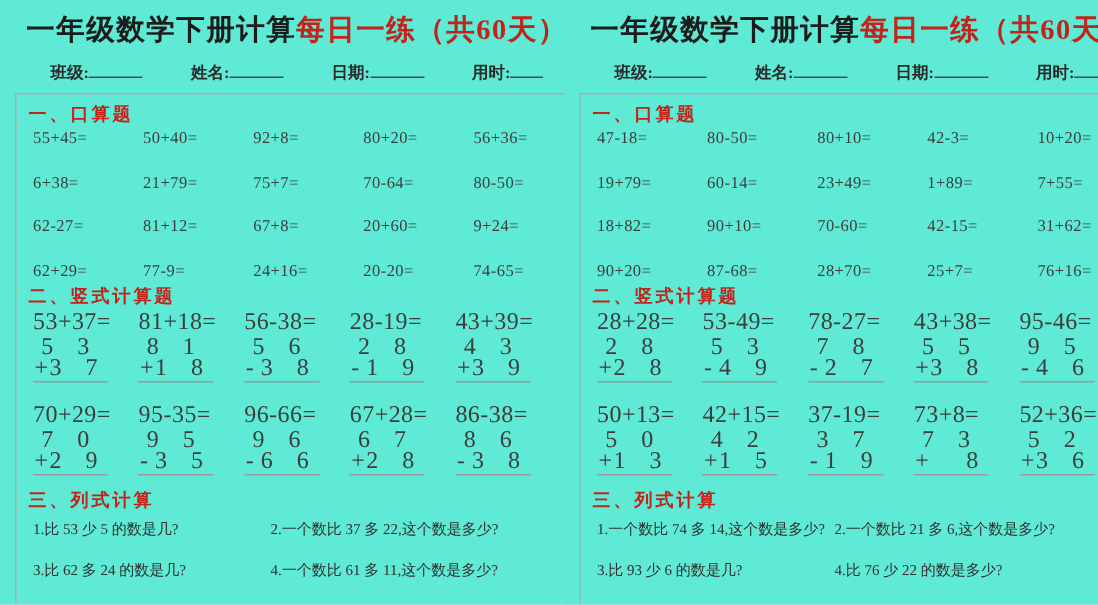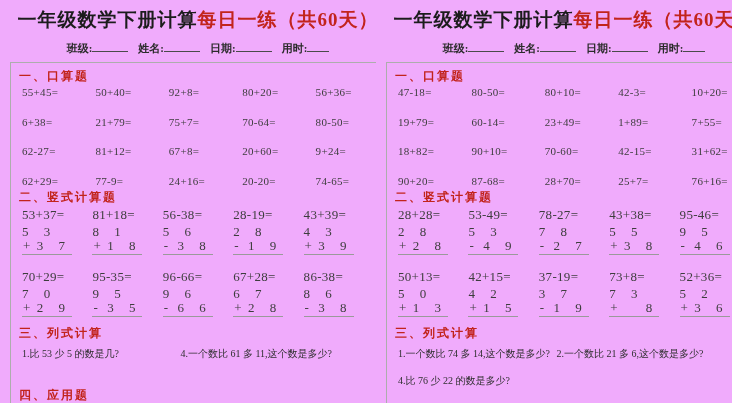--- a/index.html
+++ b/index.html
@@ -10,58 +10,58 @@
     --frame:#adadad;
     --canvas:#e6e7eb;
   }
   html,body{margin:0;padding:0;}
   body{
     width:732px;height:403px;position:relative;overflow:hidden;
     background:var(--canvas);
     font-family:"Liberation Serif","DejaVu Serif",serif;
   }
   .page{
-    position:absolute;top:0;height:403px;width:396px;background:#f0abfc;overflow:hidden;
+    position:absolute;top:0;height:403px;width:396px;background:#5eead4;overflow:hidden;
   }
   .page.left{left:0;}
   .page.right{left:376px;}
   .title{
     text-align:center;margin-top:7px;font-size:19px;font-weight:bold;
     letter-spacing:1px;color:var(--ink);white-space:nowrap;
   }
   .title-red{color:var(--red);}
   .info-line{
     text-align:center;margin-top:8px;font-size:11px;font-weight:bold;color:#2b2b2b;
     white-space:nowrap;
   }
-  .fld{margin:0 5px;}
+  .fld{margin:0 16px;}
   .blank{display:inline-block;width:36px;height:10px;border-bottom:1px solid #4a4a4a;}
   .fld:last-child .blank{width:22px;}
   .box{
     position:absolute;left:10px;right:13px;top:62px;height:372px;
     border:1px solid var(--frame);padding:6px 8px;box-sizing:border-box;
     overflow:hidden;
   }
   .sec-heading{
     color:var(--red);font-weight:bold;font-size:12px;line-height:15px;
     letter-spacing:2px;margin:0 0 1px 0;
   }
   .oral-grid{
     display:grid;grid-template-columns:repeat(5,1fr);
     font-size:11px;line-height:14.5px;row-gap:3.5px;color:var(--num);
     padding-left:3px;margin:1px 0 2px 0;gap:15px;
   }
   .oral-cell{white-space:nowrap;letter-spacing:.3px;}
   .vert-grid{
     display:grid;grid-template-columns:repeat(5,1fr);row-gap:15px;
-    font-size:13px;color:var(--num);margin:3px 0 8px 0;padding-left:3px;
+    font-size:16px;color:var(--num);margin:3px 0 8px 0;padding-left:3px;
   }
   .vp-label{white-space:nowrap;letter-spacing:.3px;line-height:13px;margin-bottom:4px;}
   .vp-top{
-    width:50px;text-align:left;letter-spacing:6px;line-height:13px;
+    width:50px;text-align:center;letter-spacing:6px;line-height:13px;
     padding-right:1px;box-sizing:border-box;margin-bottom:1px;
   }
   .vp-bottom{
     width:50px;display:flex;justify-content:space-between;align-items:flex-end;
     border-bottom:1px solid var(--line);padding-bottom:2px;line-height:13px;
     box-sizing:border-box;
   }
   .vp-sign{letter-spacing:0;padding-left:1px;}
   .vp-digits{letter-spacing:6px;padding-right:1px;}
   .eq-head{margin-top:9px;}
@@ -183,20 +183,22 @@
           <div class="vp-top">8 6</div>
           <div class="vp-bottom">
             <span class="vp-sign">-</span>
             <span class="vp-digits">3 8</span>
           </div>
         </div>
       </div>
     <div class="sec-heading eq-head">三、列式计算</div>
     <div class="eq-grid">
         <div class="eq-cell">1.比 53 少 5 的数是几?</div>
+        <div class="eq-cell">2.一个数比 37 多 22,这个数是多少?</div>
+        <div class="eq-cell">3.比 62 多 24 的数是几?</div>
         <div class="eq-cell">4.一个数比 61 多 11,这个数是多少?</div>
       </div>
     <div class="sec-heading word-head">四、应用题</div>
 
   </div>
 </div>
 
 <div class="page right">
   <div class="title">
     <span class="title-black">一年级数学下册计算</span><span class="title-red">每日一练（共60天）</span>
@@ -306,18 +308,19 @@
           <div class="vp-bottom">
             <span class="vp-sign">+</span>
             <span class="vp-digits">3 6</span>
           </div>
         </div>
       </div>
     <div class="sec-heading eq-head">三、列式计算</div>
     <div class="eq-grid">
         <div class="eq-cell">1.一个数比 74 多 14,这个数是多少?</div>
         <div class="eq-cell">2.一个数比 21 多 6,这个数是多少?</div>
+        <div class="eq-cell">3.比 93 少 6 的数是几?</div>
         <div class="eq-cell">4.比 76 少 22 的数是多少?</div>
       </div>
     <div class="sec-heading word-head">四、应用题</div>
 
   </div>
 </div>
 
 </body></html>

